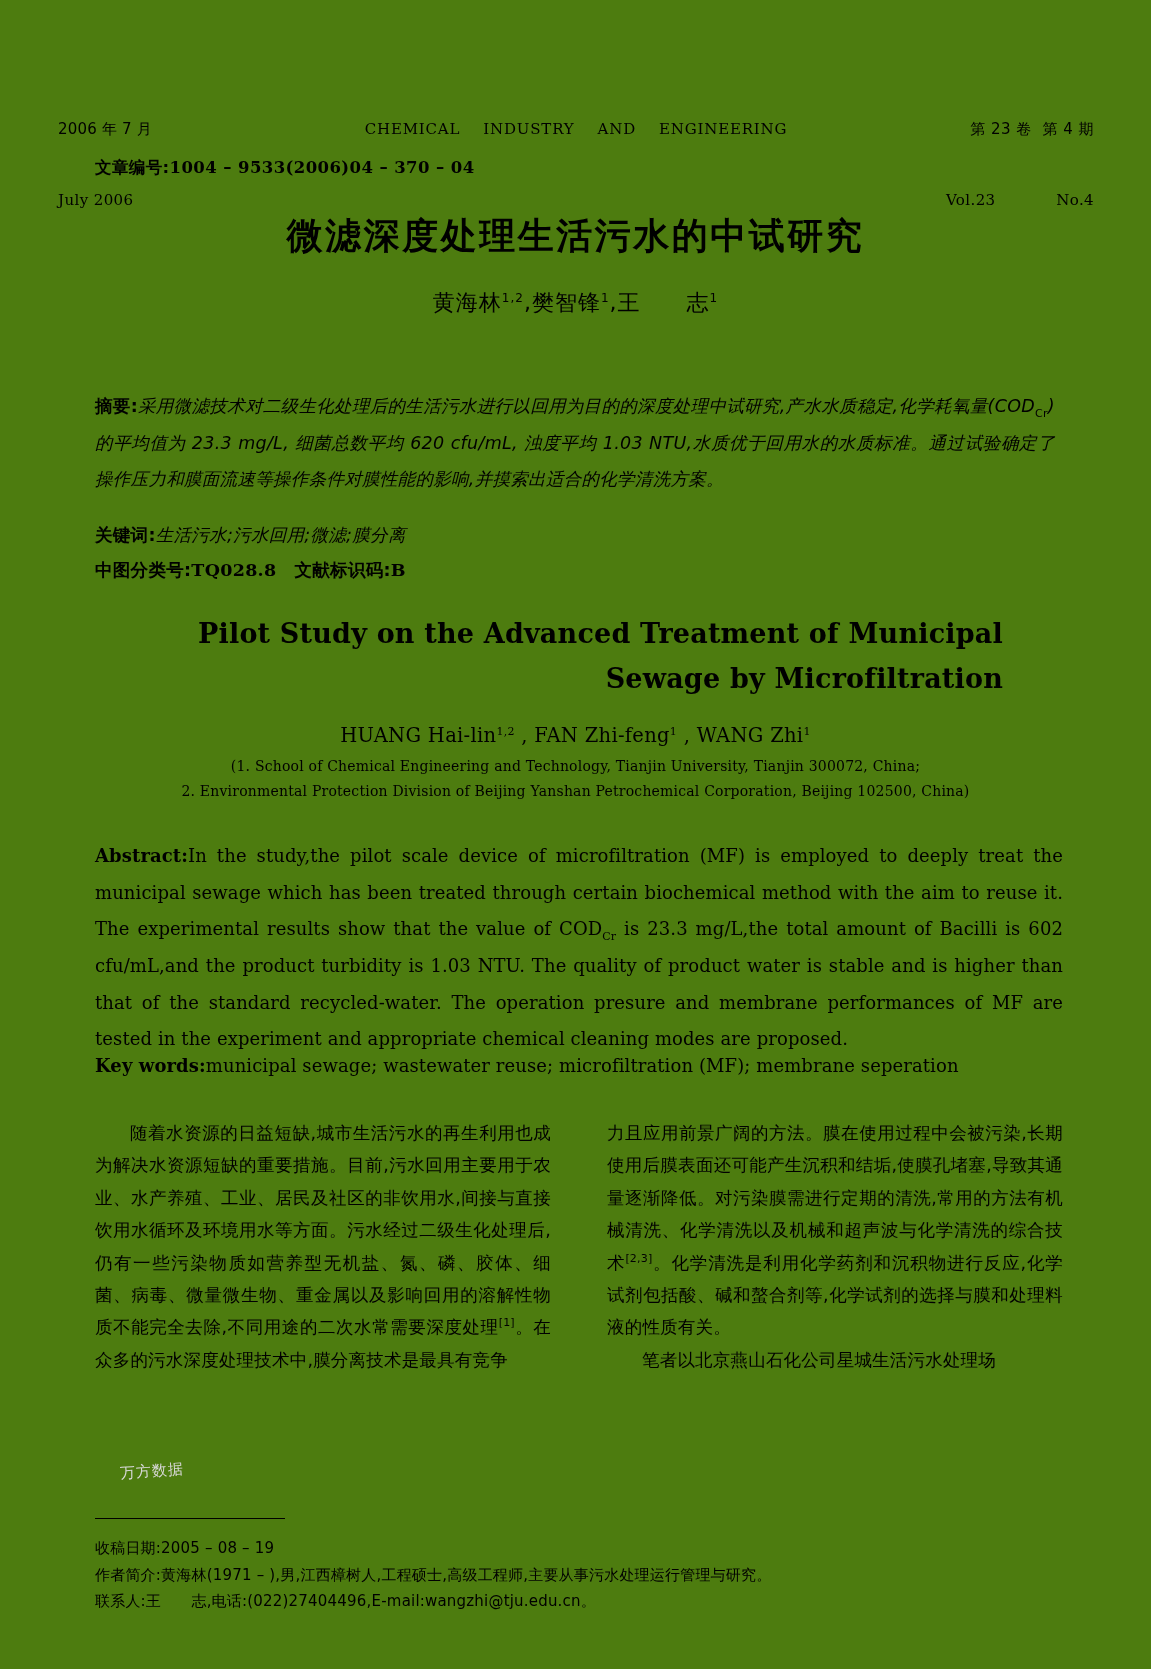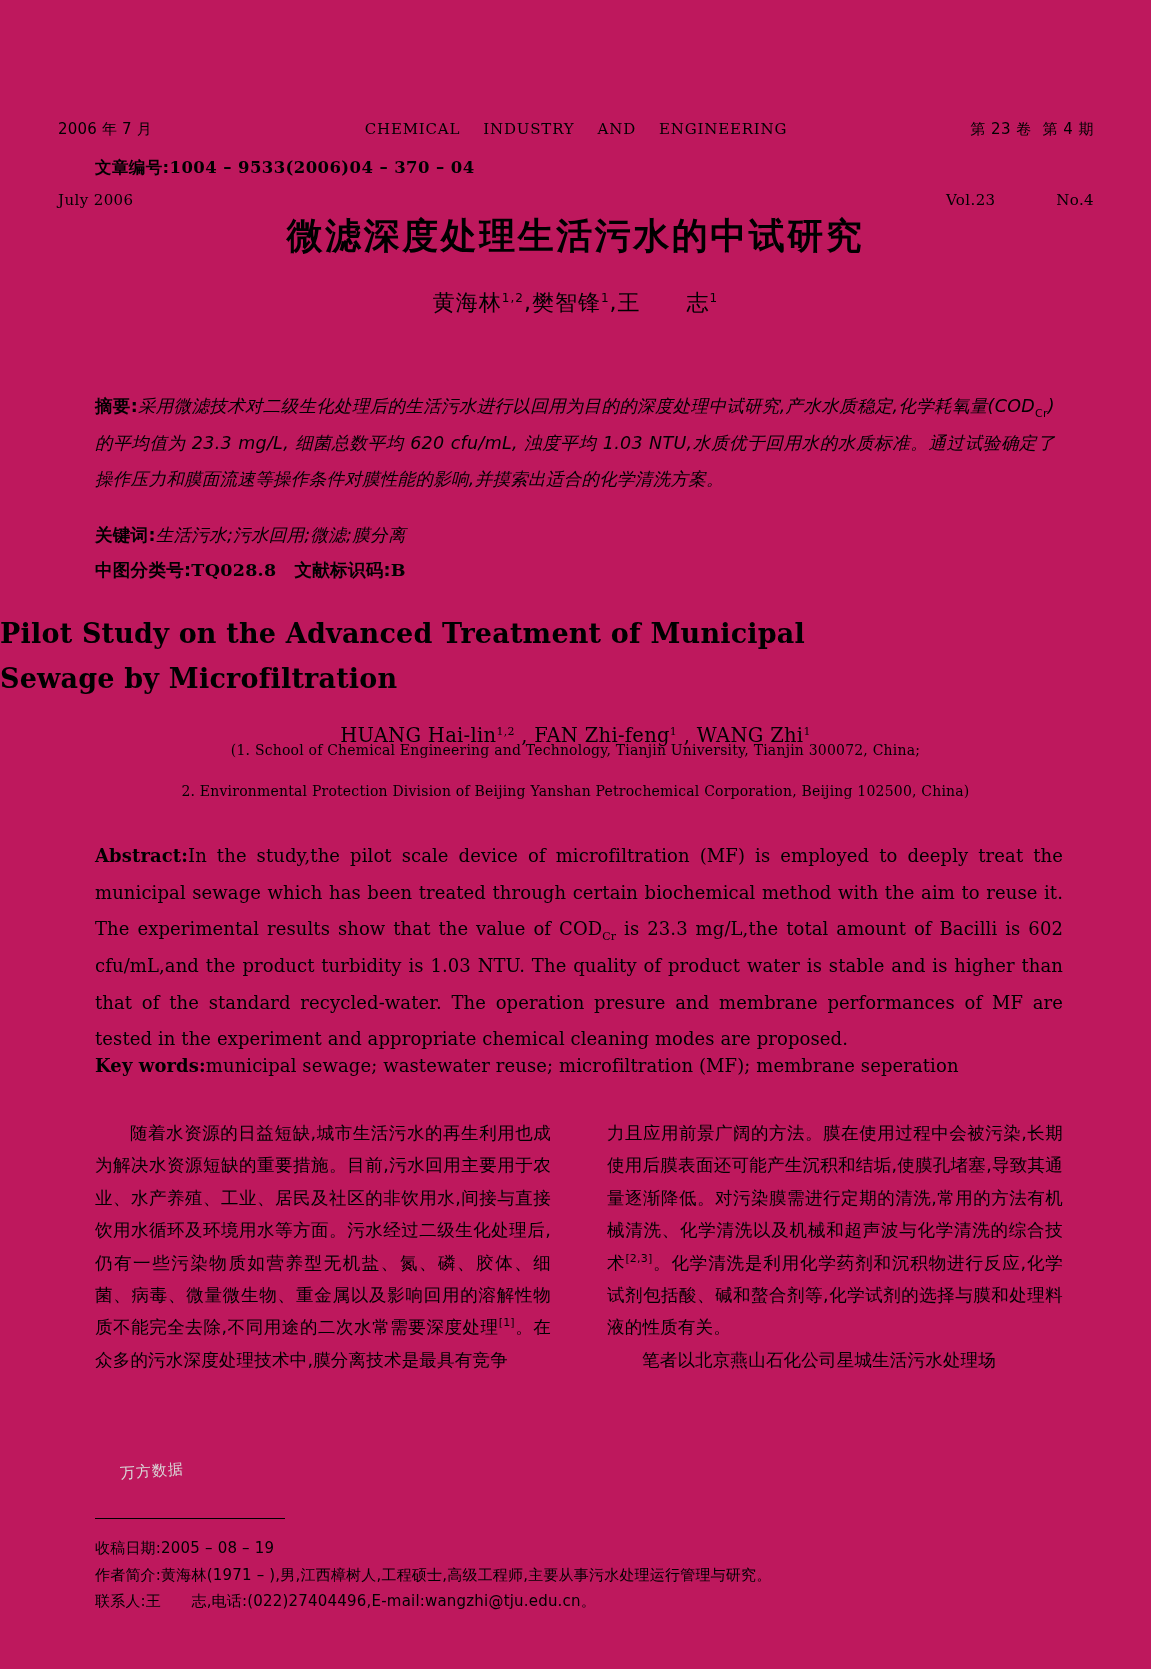--- a/index.html
+++ b/index.html
@@ -13,21 +13,21 @@
     position: relative;
     font-family: "DejaVu Serif", "Liberation Serif", serif;
     color: #000000;
     overflow: hidden;
   }
   .page {
     position: absolute;
     left: 0; top: 0;
     width: 1151px;
     height: 1669px;
-    background: #be185d;
+    background: #4d7c0f;
   }
 
   
   .runhead {
     position: absolute;
     left: 58px;
     top: 70px;
     width: 1036px;
     display: flex;
     justify-content: space-between;
@@ -136,47 +136,48 @@
     font-weight: bold;
   }
   .clc-line .val { font-family: "DejaVu Serif","Liberation Serif",serif; font-weight: bold;}
   .clc-gap { display:inline-block; width: 18px;}
 
   
   .en-title {
     position: absolute;
     left: 0; top: 612px;
     width: 993px;
-    text-align: left;
+    text-align: right;
     font-family: "DejaVu Serif", "Liberation Serif", serif;
     font-weight: bold;
     font-size: 27px;
     line-height: 1.65;
     letter-spacing: 0.2px;
+    padding-left: 10px;
   }
 
   
   .en-authors {
     position: absolute;
     left: 0; top: 724px;
     width: 1151px;
     text-align: center;
     font-size: 19.5px;
     letter-spacing: 0.3px;
   }
   .en-authors sup { font-size: 11px; vertical-align: super;}
   .en-affil {
     position: absolute;
     left: 0;
     width: 1151px;
     text-align: center;
     font-size: 14px;
     letter-spacing: 0.2px;
   }
-  .en-affil.a1 { top: 742px; }
+  .en-affil.a1 { top: 758px; }
   .en-affil.a2 { top: 783px; }
 
   
   .en-abs {
     position: absolute;
     left: 95px;
     top: 838px;
     width: 968px;
     font-size: 18px;
     line-height: 2.03;

